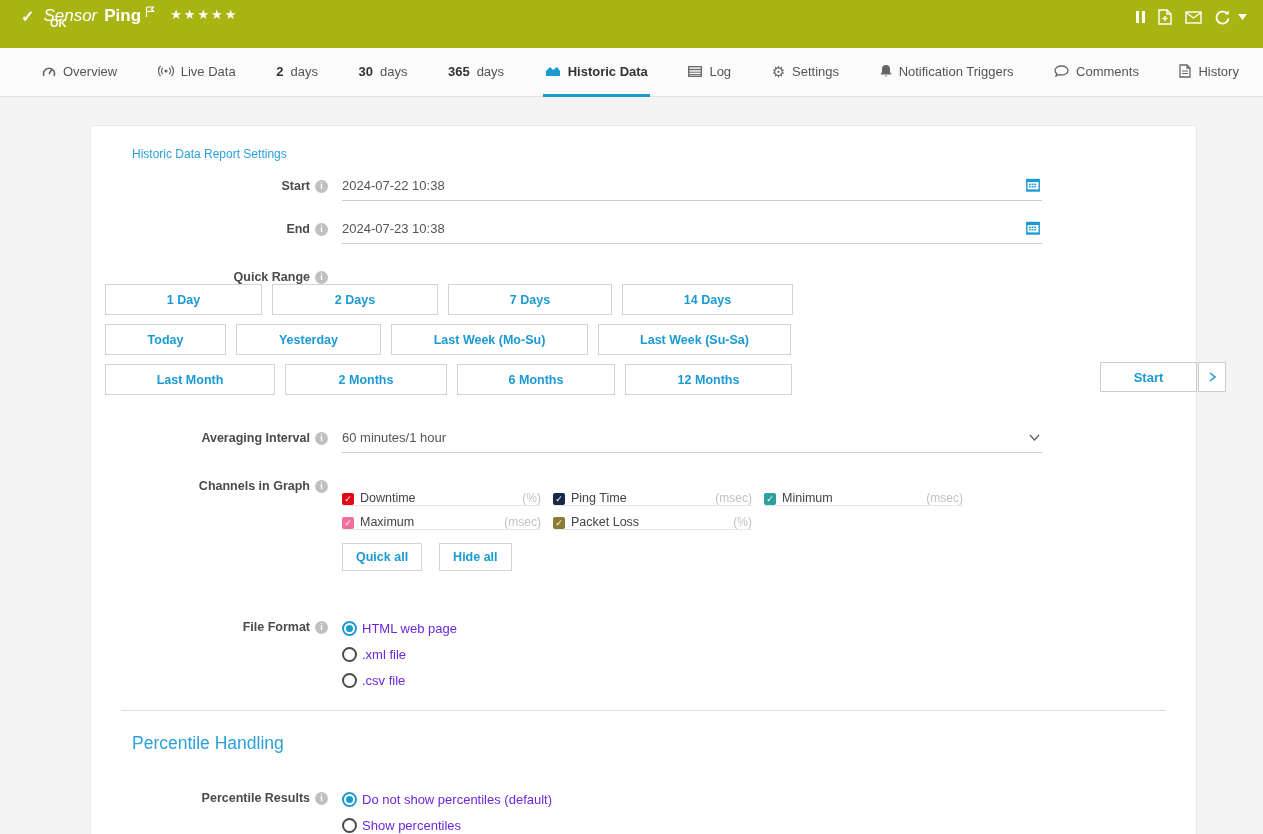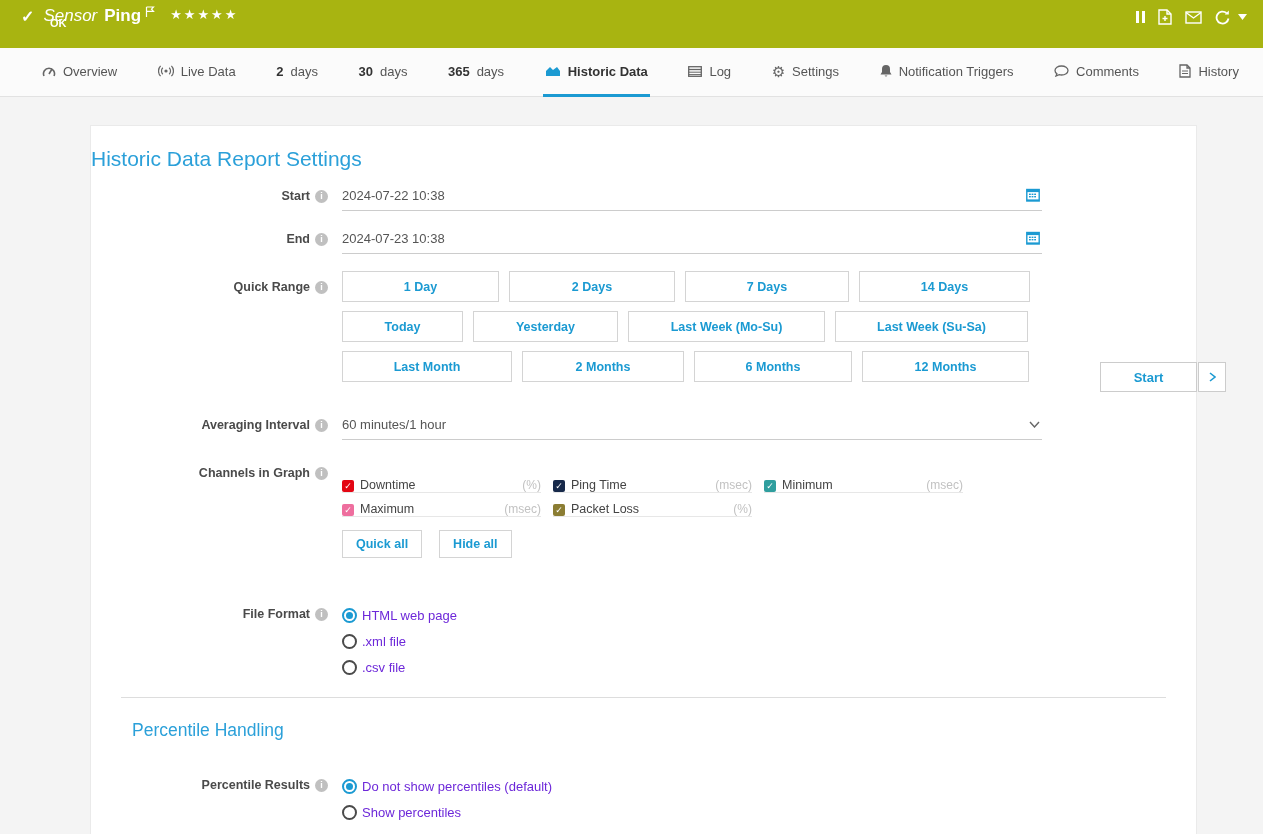--- a/index.html
+++ b/index.html
@@ -25,38 +25,38 @@
   .tabbar { display: flex; align-items: stretch; justify-content: space-between; height: 49px; padding: 0 22px 0 40px; background: #fbfbfb; border-bottom: 1px solid #e2e2e2; }
   .tab { display: flex; align-items: center; gap: 7px; font-size: 13px; color: #555; border-bottom: 3px solid transparent; padding: 0 2px; cursor: pointer; margin-bottom: -1px; }
   .tab .num { font-weight: bold; color: #333; }
   .tab.active { color: #333; font-weight: bold; border-bottom-color: #1b9ad2; }
   .tab svg { display: block; }
   .gear-glyph { font-size: 15px; color: #666; line-height: 1; }
 
   
   .content { position: relative; height: 786px; }
   .card { position: absolute; left: 90px; top: 28px; width: 1107px; height: 758px; background: #fff; border: 1px solid #eaeaea; border-bottom: none; padding-top: 21px; }
-  .section-title { font-size: 21px; color: #2ba0d9; font-weight: 400; }
+  .section-title { margin-left: 41px; font-size: 12px; color: #2ba0d9; font-weight: 400; }
 
   .form { margin-top: 15px; }
   .form-row { display: flex; align-items: flex-start; }
   .label-cell { width: 237px; display: flex; justify-content: flex-end; align-items: center; gap: 5px; padding-top: 3px; }
   .label-text { font-size: 12.5px; font-weight: bold; color: #4a4a4a; white-space: nowrap; }
   .info { width: 13px; height: 13px; border-radius: 50%; background: #c0c0c0; color: #fff; font-size: 9px; font-weight: bold; text-align: center; line-height: 13px; flex: 0 0 auto; cursor: pointer; }
   .info::after { content: "i"; }
   .control { margin-left: 14px; width: 700px; }
 
   .underline-input { position: relative; width: 700px; border-bottom: 1px solid #ccc; padding: 2px 24px 7px 0; font-size: 13px; color: #555; cursor: text; }
   .cal-icon { position: absolute; right: 2px; bottom: 5px; cursor: pointer; }
   .select-box { position: relative; width: 700px; border-bottom: 1px solid #ccc; padding: 2px 24px 7px 0; font-size: 13px; color: #555; cursor: pointer; }
   .dd-chevron { position: absolute; right: 2px; bottom: 8px; }
 
   .row-start { margin-bottom: 18px; }
   .row-end { margin-bottom: 17px; }
-  .row-qr { margin-bottom: 33px; }
+  .row-qr { margin-bottom: 33px; flex-direction: column; }
   .row-avg { margin-bottom: 23px; }
   .row-ff { margin-top: 44px; text-align: center; }
 
   .qr-rows { display: flex; flex-direction: column; gap: 9px; }
   .qr-row { display: flex; gap: 10px; }
   .qr-btn, .sm-btn { height: 31px; background: #fff; border: 1px solid #d4d4d4; color: #1b9ad2; font-size: 12.5px; font-weight: bold; font-family: "Liberation Sans", sans-serif; cursor: pointer; }
   .sm-btn { height: 28px; padding: 0 13px; }
 
   .channels-grid { display: flex; flex-wrap: wrap; width: 633px; column-gap: 12px; padding-top: 6px; }
   .channel { display: flex; align-items: flex-end; width: 199px; height: 24px; border-bottom: 1px solid #e7e7e7; }

